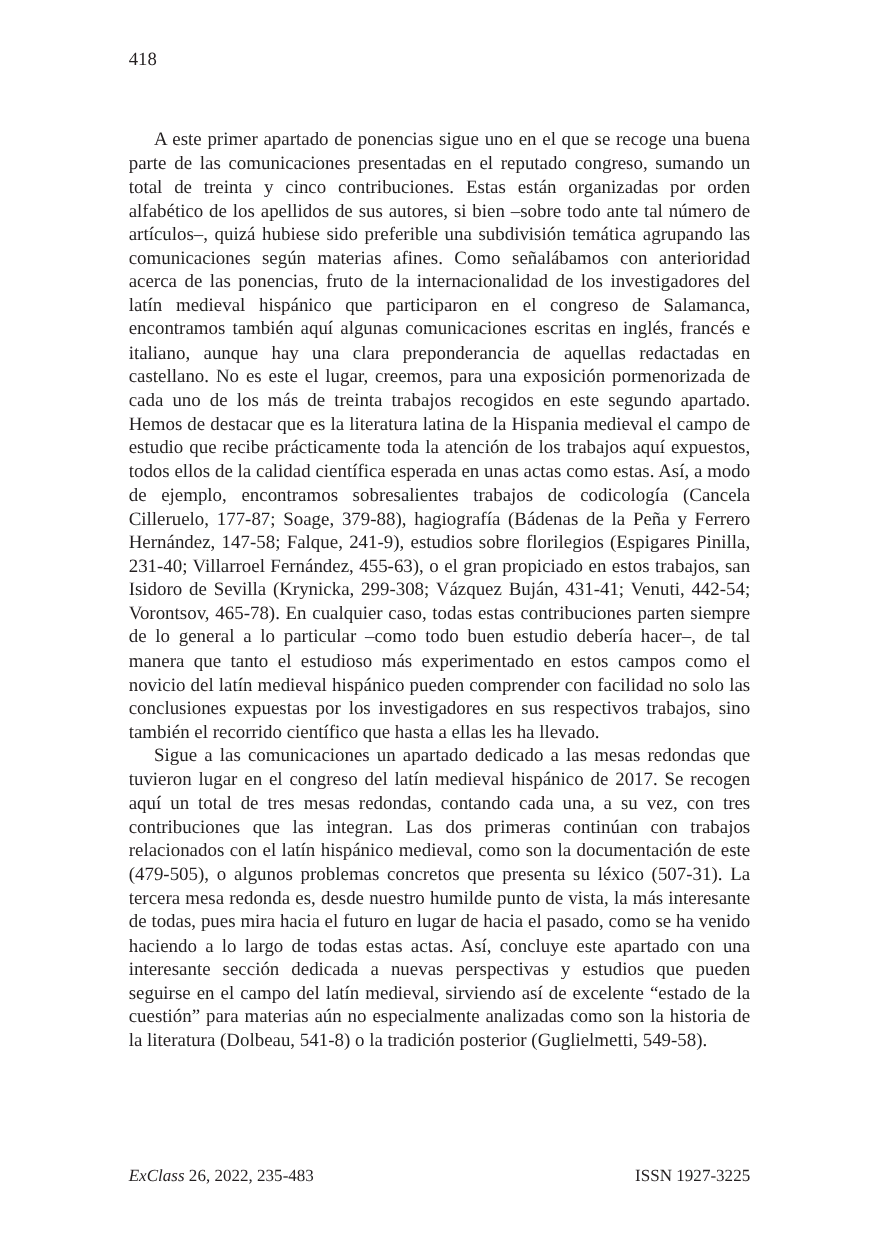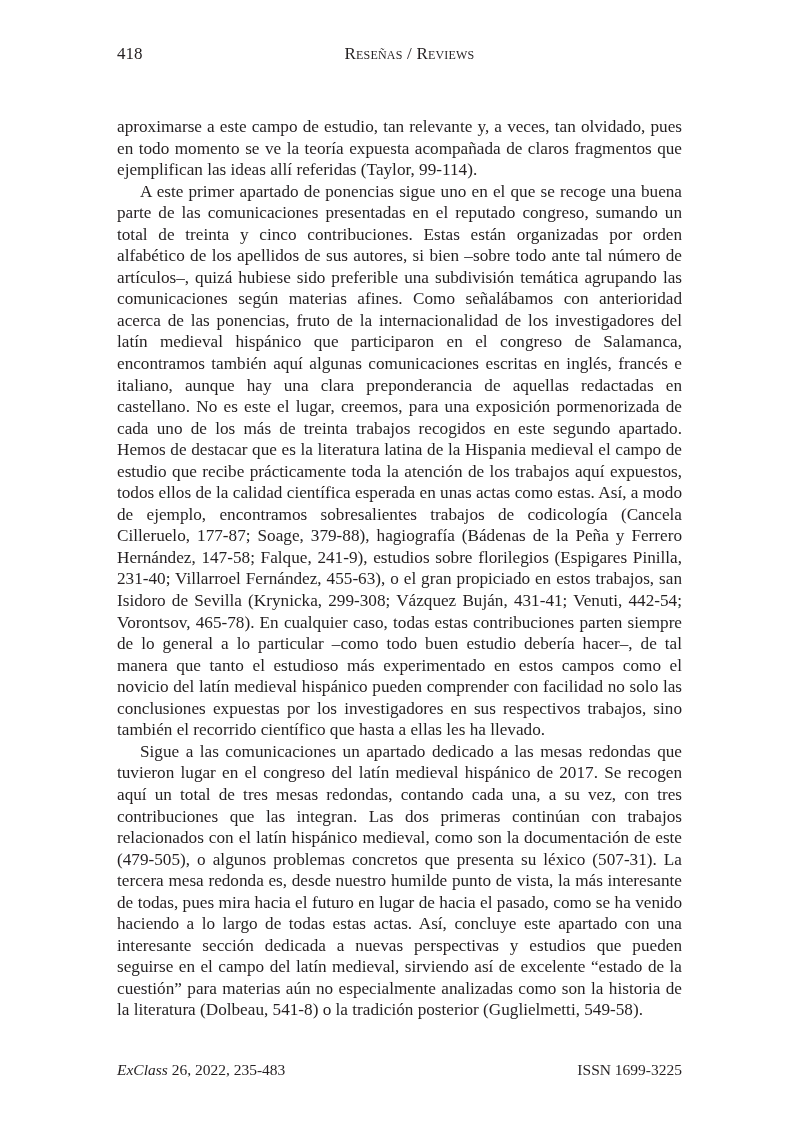--- a/index.html
+++ b/index.html
@@ -18,25 +18,23 @@
             font-size: 15.5px; }
   .footer .left { position: absolute; left: 0; top: 0; }
   .footer .left i { font-style: italic; }
   .footer .right { position: absolute; right: 0; top: 0; }
 </style>
 </head>
 <body>
 
 <div class="header">
   <span class="page-num">418</span>
-  <span class="running-head">Reseñas / Reviews</span>
 </div>
 
 <div class="body">
-  <p>aproximarse a este campo de estudio, tan relevante y, a veces, tan olvidado, pues en todo momento se ve la teoría expuesta acompañada de claros fragmentos que ejemplifican las ideas allí referidas (Taylor, 99-114).</p>
   <p class="indent">A este primer apartado de ponencias sigue uno en el que se recoge una buena parte de las comunicaciones presentadas en el reputado congreso, sumando un total de treinta y cinco contribuciones. Estas están organizadas por orden alfabético de los apellidos de sus autores, si bien –sobre todo ante tal número de artículos–, quizá hubiese sido preferible una subdivisión temática agrupando las comunicaciones según materias afines. Como señalábamos con anterioridad acerca de las ponencias, fruto de la internacionalidad de los investigadores del latín medieval hispánico que participaron en el congreso de Salamanca, encontramos también aquí algunas comunicaciones escritas en inglés, francés e italiano, aunque hay una clara preponderancia de aquellas redactadas en castellano. No es este el lugar, creemos, para una exposición pormenorizada de cada uno de los más de treinta trabajos recogidos en este segundo apartado. Hemos de destacar que es la literatura latina de la Hispania medieval el campo de estudio que recibe prácticamente toda la atención de los trabajos aquí expuestos, todos ellos de la calidad científica esperada en unas actas como estas. Así, a modo de ejemplo, encontramos sobresalientes trabajos de codicología (Cancela Cilleruelo, 177-87; Soage, 379-88), hagiografía (Bádenas de la Peña y Ferrero Hernández, 147-58; Falque, 241-9), estudios sobre florilegios (Espigares Pinilla, 231-40; Villarroel Fernández, 455-63), o el gran propiciado en estos trabajos, san Isidoro de Sevilla (Krynicka, 299-308; Vázquez Buján, 431-41; Venuti, 442-54; Vorontsov, 465-78). En cualquier caso, todas estas contribuciones parten siempre de lo general a lo particular –como todo buen estudio debería hacer–, de tal manera que tanto el estudioso más experimentado en estos campos como el novicio del latín medieval hispánico pueden comprender con facilidad no solo las conclusiones expuestas por los investigadores en sus respectivos trabajos, sino también el recorrido científico que hasta a ellas les ha llevado.</p>
   <p class="indent">Sigue a las comunicaciones un apartado dedicado a las mesas redondas que tuvieron lugar en el congreso del latín medieval hispánico de 2017. Se recogen aquí un total de tres mesas redondas, contando cada una, a su vez, con tres contribuciones que las integran. Las dos primeras continúan con trabajos relacionados con el latín hispánico medieval, como son la documentación de este (479-505), o algunos problemas concretos que presenta su léxico (507-31). La tercera mesa redonda es, desde nuestro humilde punto de vista, la más interesante de todas, pues mira hacia el futuro en lugar de hacia el pasado, como se ha venido haciendo a lo largo de todas estas actas. Así, concluye este apartado con una interesante sección dedicada a nuevas perspectivas y estudios que pueden seguirse en el campo del latín medieval, sirviendo así de excelente “estado de la cuestión” para materias aún no especialmente analizadas como son la historia de la literatura (Dolbeau, 541-8) o la tradición posterior (Guglielmetti, 549-58).</p>
 </div>
 
 <div class="footer">
   <span class="left"><i>ExClass</i><span> 26, 2022, 235-483</span></span>
-  <span class="right">ISSN 1699-3225</span>
+  <span class="right">ISSN 1927-3225</span>
 </div>
 
 </body></html>

